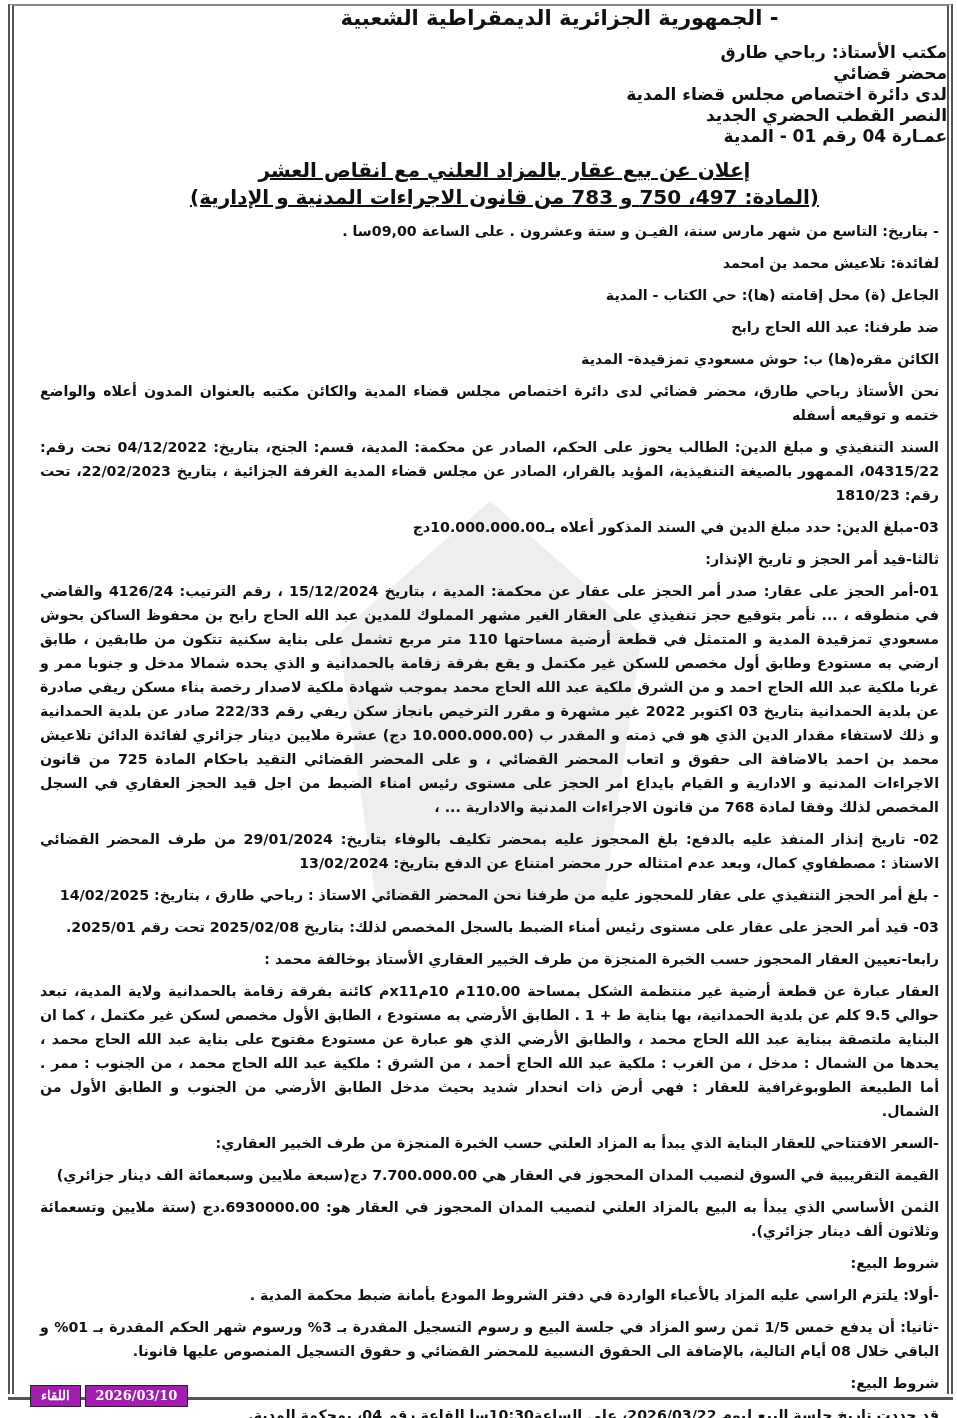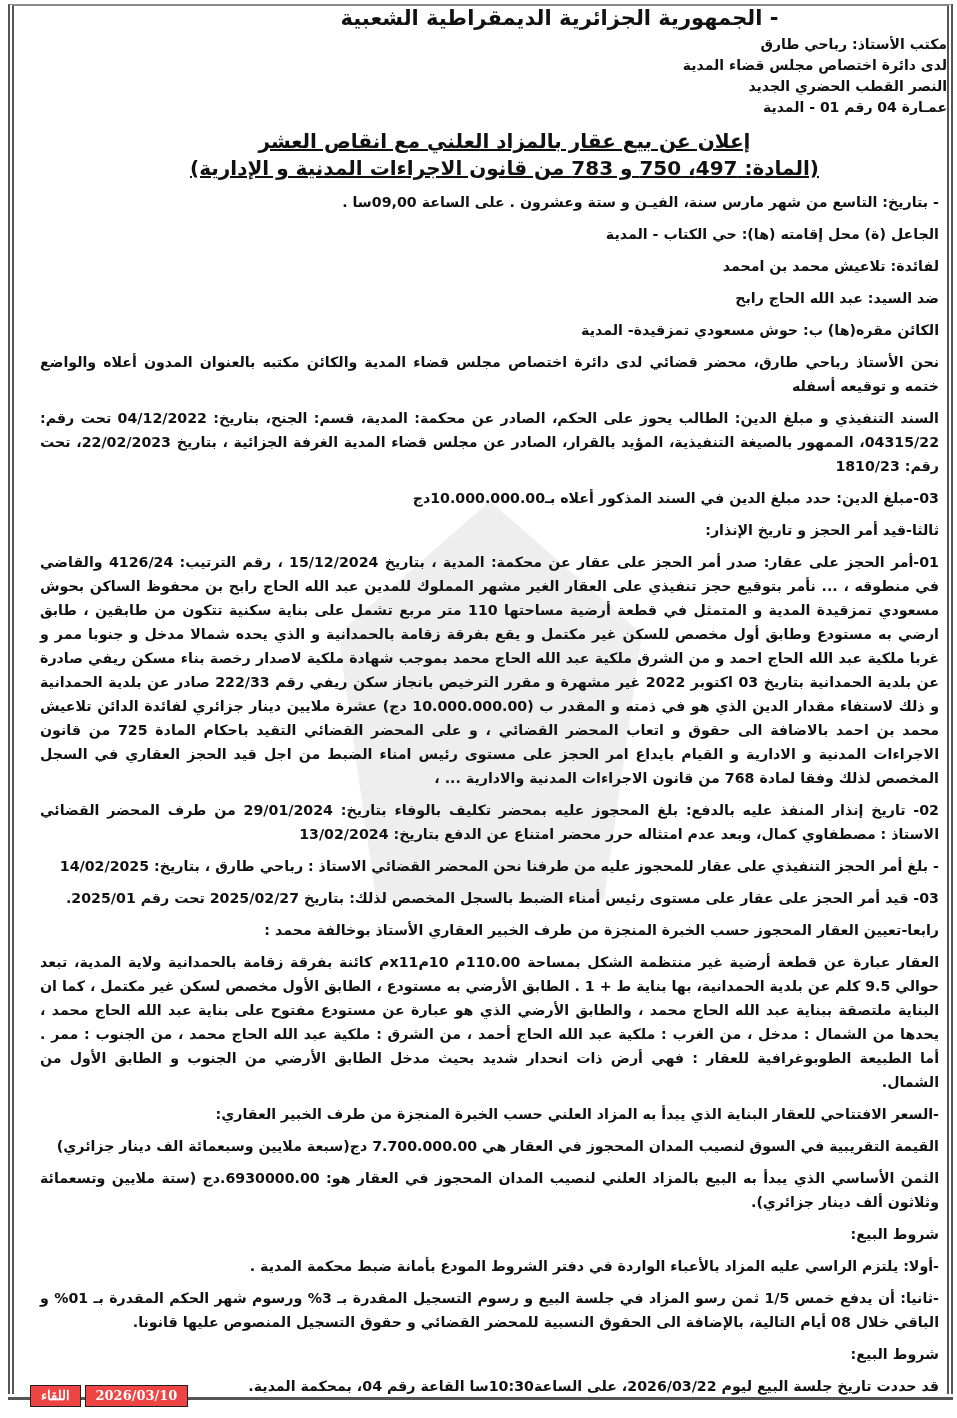--- a/index.html
+++ b/index.html
@@ -4,64 +4,65 @@
 <style>
   html, body { margin: 0; padding: 0; background: #ffffff; }
   body { width: 957px; height: 1418px; position: relative; overflow: hidden;
          font-family: "DejaVu Sans", sans-serif; color: #111; }
   .frame { position: absolute; left: 8px; top: 4px; width: 933px; height: 1388px;
            border-left: 6px double #555; border-right: 6px double #555; border-top: 2px solid #888; }
   .bottom-line { position: absolute; left: 8px; top: 1397px; width: 945px; height: 3px; background: #555; }
   .content { position: absolute; left: 32px; top: 0; width: 915px; direction: rtl; text-align: right;
              font-weight: bold; font-size: 14.2px; line-height: 24px; }
   .header-title { text-align: center; font-size: 21px; font-weight: bold; margin-top: 6px; height: 28px; padding-left: 140px; }
-  .office { font-size: 14px; line-height: 21px; margin-top: 0; }
+  .office { font-size: 17px; line-height: 21px; margin-top: 8px; }
   .notice-title { text-align: center; font-size: 20px; line-height: 27px; text-decoration: underline; margin: 10px 0 8px 0; padding-left: 30px; }
   .p { margin: 8px; text-align: justify; text-align-last: right; }
   .footer-tags { position: absolute; left: 30px; top: 1385px; height: 22px; display: flex; gap: 4px; direction: ltr; }
-  .tag { background: #ef4444; color: #fff; font-size: 13px; font-weight: bold; line-height: 20px; padding: 0 10px;
+  .tag { background: #a21caf; color: #fff; font-size: 13px; font-weight: bold; line-height: 20px; padding: 0 10px;
          border: 1px solid #222; font-family: "DejaVu Serif", serif; }
   .watermark { position: absolute; left: 300px; top: 480px; width: 380px; height: 460px; opacity: 0.08; }
 </style>
 </head>
 <body>
 
 <div class="frame"></div>
 <div class="bottom-line"></div>
 
 <svg class="watermark" viewBox="0 0 100 120">
   <path d="M50 5 L90 40 L80 110 L20 110 L10 40 Z" fill="#333"></path>
 </svg>
 
 <div class="content">
   <div class="header-title">- الجمهورية الجزائرية الديمقراطية الشعبية</div>
   <div class="office">
     <div>مكتب الأستاذ: رباحي طارق</div>
+    <div>محضر قضائي</div>
     <div>لدى دائرة اختصاص مجلس قضاء المدية</div>
     <div>النصر القطب الحضري الجديد</div>
     <div>عمـارة 04 رقم 01 - المدية</div>
   </div>
   <div class="notice-title">
     <div>إعلان عن بيع عقار بالمزاد العلني مع انقاص العشر</div>
     <div>(المادة: 497، 750 و 783 من قانون الاجراءات المدنية و الإدارية)</div>
   </div>
   <div>
     <p class="p">- بتاريخ: التاسع من شهر مارس سنة، الفيـن و ستة وعشرون . على الساعة 09,00سا .</p>
+    <p class="p">لفائدة: تلاعيش محمد بن امحمد</p>
     <p class="p">الجاعل (ة) محل إقامته (ها): حي الكتاب - المدية</p>
-    <p class="p">لفائدة: تلاعيش محمد بن امحمد</p>
-    <p class="p">ضد السيد: عبد الله الحاج رابح</p>
+    <p class="p">ضد طرفنا: عبد الله الحاج رابح</p>
     <p class="p">الكائن مقره(ها) ب: حوش مسعودي تمزقيدة- المدية</p>
     <p class="p">نحن الأستاذ رباحي طارق، محضر قضائي لدى دائرة اختصاص مجلس قضاء المدية والكائن مكتبه بالعنوان المدون أعلاه والواضع ختمه و توقيعه أسفله</p>
     <p class="p">السند التنفيذي و مبلغ الدين: الطالب يحوز على الحكم، الصادر عن محكمة: المدية، قسم: الجنح، بتاريخ: 04/12/2022 تحت رقم: 04315/22، الممهور بالصيغة التنفيذية، المؤيد بالقرار، الصادر عن مجلس قضاء المدية الغرفة الجزائية ، بتاريخ 22/02/2023، تحت رقم: 1810/23</p>
     <p class="p">03-مبلغ الدين: حدد مبلغ الدين في السند المذكور أعلاه بـ10.000.000.00دج</p>
     <p class="p">ثالثا-قيد أمر الحجز و تاريخ الإنذار:</p>
     <p class="p">01-أمر الحجز على عقار: صدر أمر الحجز على عقار عن محكمة: المدية ، بتاريخ 15/12/2024 ، رقم الترتيب: 4126/24 والقاضي في منطوقه ، ... نأمر بتوقيع حجز تنفيذي على العقار الغير مشهر المملوك للمدين عبد الله الحاج رابح بن محفوظ الساكن بحوش مسعودي تمزقيدة المدية و المتمثل في قطعة أرضية مساحتها 110 متر مربع تشمل على بناية سكنية تتكون من طابقين ، طابق ارضي به مستودع وطابق أول مخصص للسكن غير مكتمل و يقع بفرقة زقامة بالحمدانية و الذي يحده شمالا مدخل و جنوبا ممر و غربا ملكية عبد الله الحاج احمد و من الشرق ملكية عبد الله الحاج محمد بموجب شهادة ملكية لاصدار رخصة بناء مسكن ريفي صادرة عن بلدية الحمدانية بتاريخ 03 اكتوبر 2022 غير مشهرة و مقرر الترخيص بانجاز سكن ريفي رقم 222/33 صادر عن بلدية الحمدانية و ذلك لاستفاء مقدار الدين الذي هو في ذمته و المقدر ب (10.000.000.00 دج) عشرة ملايين دينار جزائري لفائدة الدائن تلاعيش محمد بن احمد بالاضافة الى حقوق و اتعاب المحضر القضائي ، و على المحضر القضائي التقيد باحكام المادة 725 من قانون الاجراءات المدنية و الادارية و القيام بايداع امر الحجز على مستوى رئيس امناء الضبط من اجل قيد الحجز العقاري في السجل المخصص لذلك وفقا لمادة 768 من قانون الاجراءات المدنية والادارية ... ،</p>
     <p class="p">02- تاريخ إنذار المنفذ عليه بالدفع: بلغ المحجوز عليه بمحضر تكليف بالوفاء بتاريخ: 29/01/2024 من طرف المحضر القضائي الاستاذ : مصطفاوي كمال، وبعد عدم امتثاله حرر محضر امتناع عن الدفع بتاريخ: 13/02/2024</p>
     <p class="p">- بلغ أمر الحجز التنفيذي على عقار للمحجوز عليه من طرفنا نحن المحضر القضائي الاستاذ : رباحي طارق ، بتاريخ: 14/02/2025</p>
-    <p class="p">03- قيد أمر الحجز على عقار على مستوى رئيس أمناء الضبط بالسجل المخصص لذلك: بتاريخ 2025/02/27 تحت رقم 2025/01.</p>
+    <p class="p">03- قيد أمر الحجز على عقار على مستوى رئيس أمناء الضبط بالسجل المخصص لذلك: بتاريخ 2025/02/08 تحت رقم 2025/01.</p>
     <p class="p">رابعا-تعيين العقار المحجوز حسب الخبرة المنجزة من طرف الخبير العقاري الأستاذ بوخالفة محمد :</p>
     <p class="p">العقار عبارة عن قطعة أرضية غير منتظمة الشكل بمساحة 110.00م 10مx11م كائنة بفرقة زقامة بالحمدانية ولاية المدية، تبعد حوالي 9.5 كلم عن بلدية الحمدانية، بها بناية ط + 1 . الطابق الأرضي به مستودع ، الطابق الأول مخصص لسكن غير مكتمل ، كما ان البناية ملتصقة ببناية عبد الله الحاج محمد ، والطابق الأرضي الذي هو عبارة عن مستودع مفتوح على بناية عبد الله الحاج محمد ، يحدها من الشمال : مدخل ، من الغرب : ملكية عبد الله الحاج أحمد ، من الشرق : ملكية عبد الله الحاج محمد ، من الجنوب : ممر . أما الطبيعة الطوبوغرافية للعقار : فهي أرض ذات انحدار شديد بحيث مدخل الطابق الأرضي من الجنوب و الطابق الأول من الشمال.</p>
     <p class="p">-السعر الافتتاحي للعقار البناية الذي يبدأ به المزاد العلني حسب الخبرة المنجزة من طرف الخبير العقاري:</p>
     <p class="p">القيمة التقريبية في السوق لنصيب المدان المحجوز في العقار هي 7.700.000.00 دج(سبعة ملايين وسبعمائة الف دينار جزائري)</p>
     <p class="p">الثمن الأساسي الذي يبدأ به البيع بالمزاد العلني لنصيب المدان المحجوز في العقار هو: 6930000.00.دج (ستة ملايين وتسعمائة وثلاثون ألف دينار جزائري).</p>
     <p class="p">شروط البيع:</p>
     <p class="p">-أولا: يلتزم الراسي عليه المزاد بالأعباء الواردة في دفتر الشروط المودع بأمانة ضبط محكمة المدية .</p>
     <p class="p">-ثانيا: أن يدفع خمس 1/5 ثمن رسو المزاد في جلسة البيع و رسوم التسجيل المقدرة بـ 3% ورسوم شهر الحكم المقدرة بـ 01% و الباقي خلال 08 أيام التالية، بالإضافة الى الحقوق النسبية للمحضر القضائي و حقوق التسجيل المنصوص عليها قانونا.</p>
     <p class="p">شروط البيع:</p>
     <p class="p">قد حددت تاريخ جلسة البيع ليوم 2026/03/22، على الساعة10:30سا القاعة رقم 04، بمحكمة المدية.</p>

